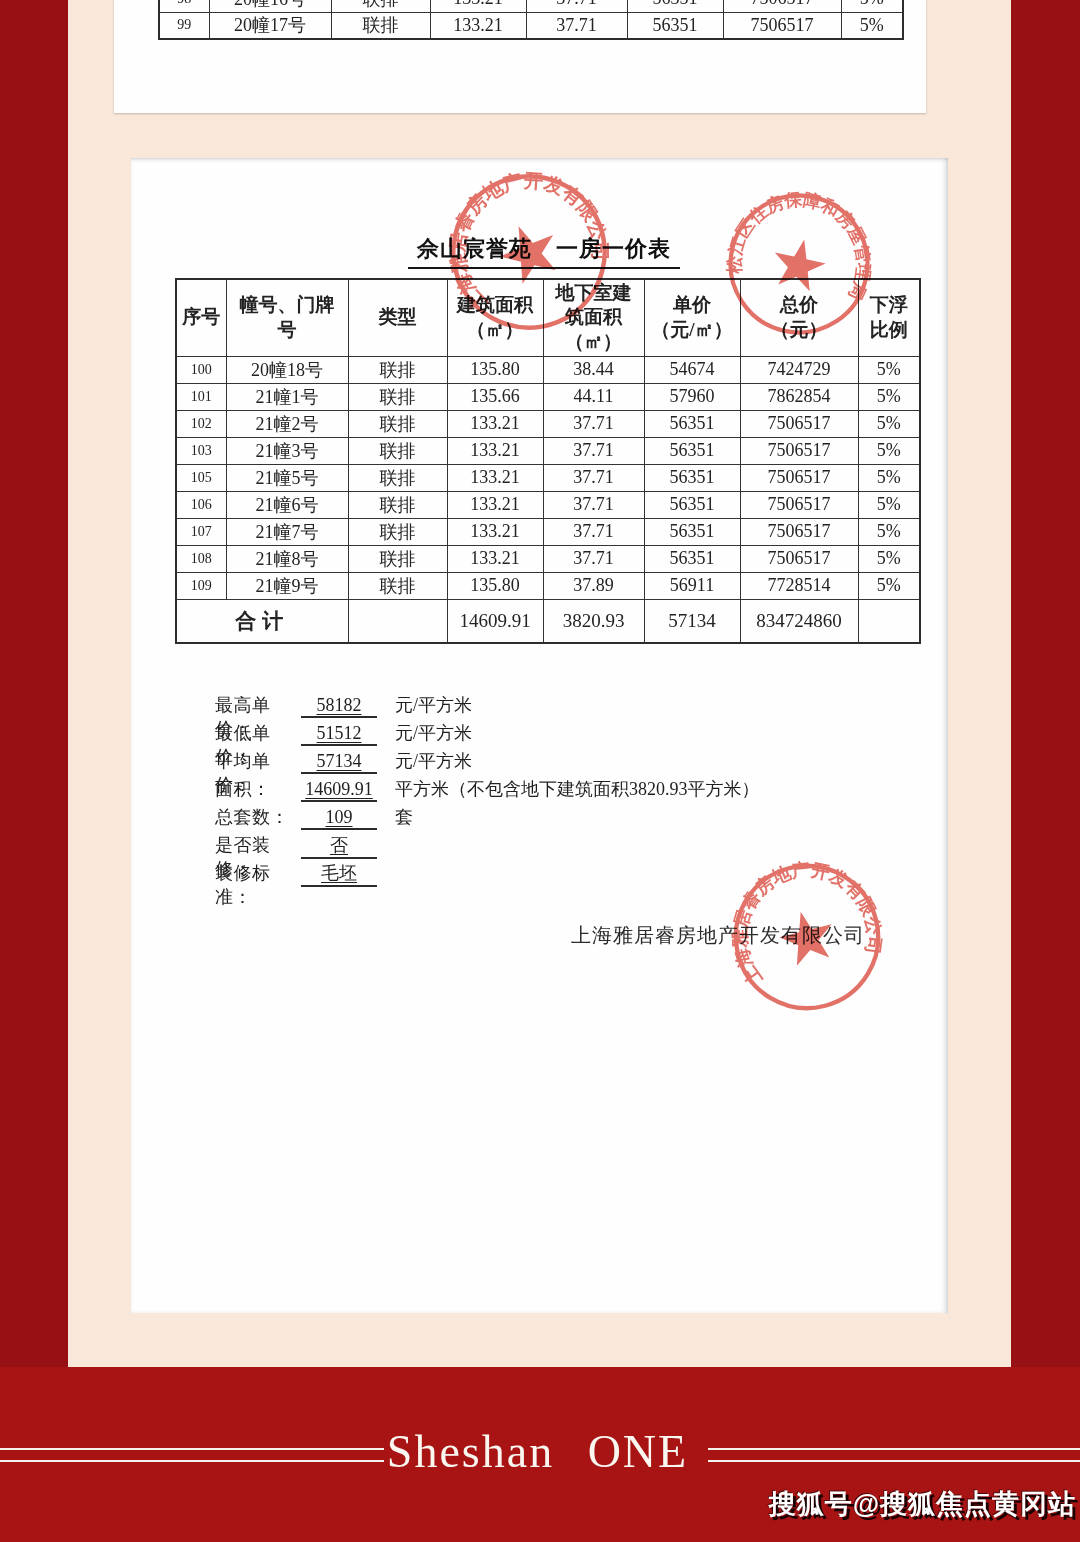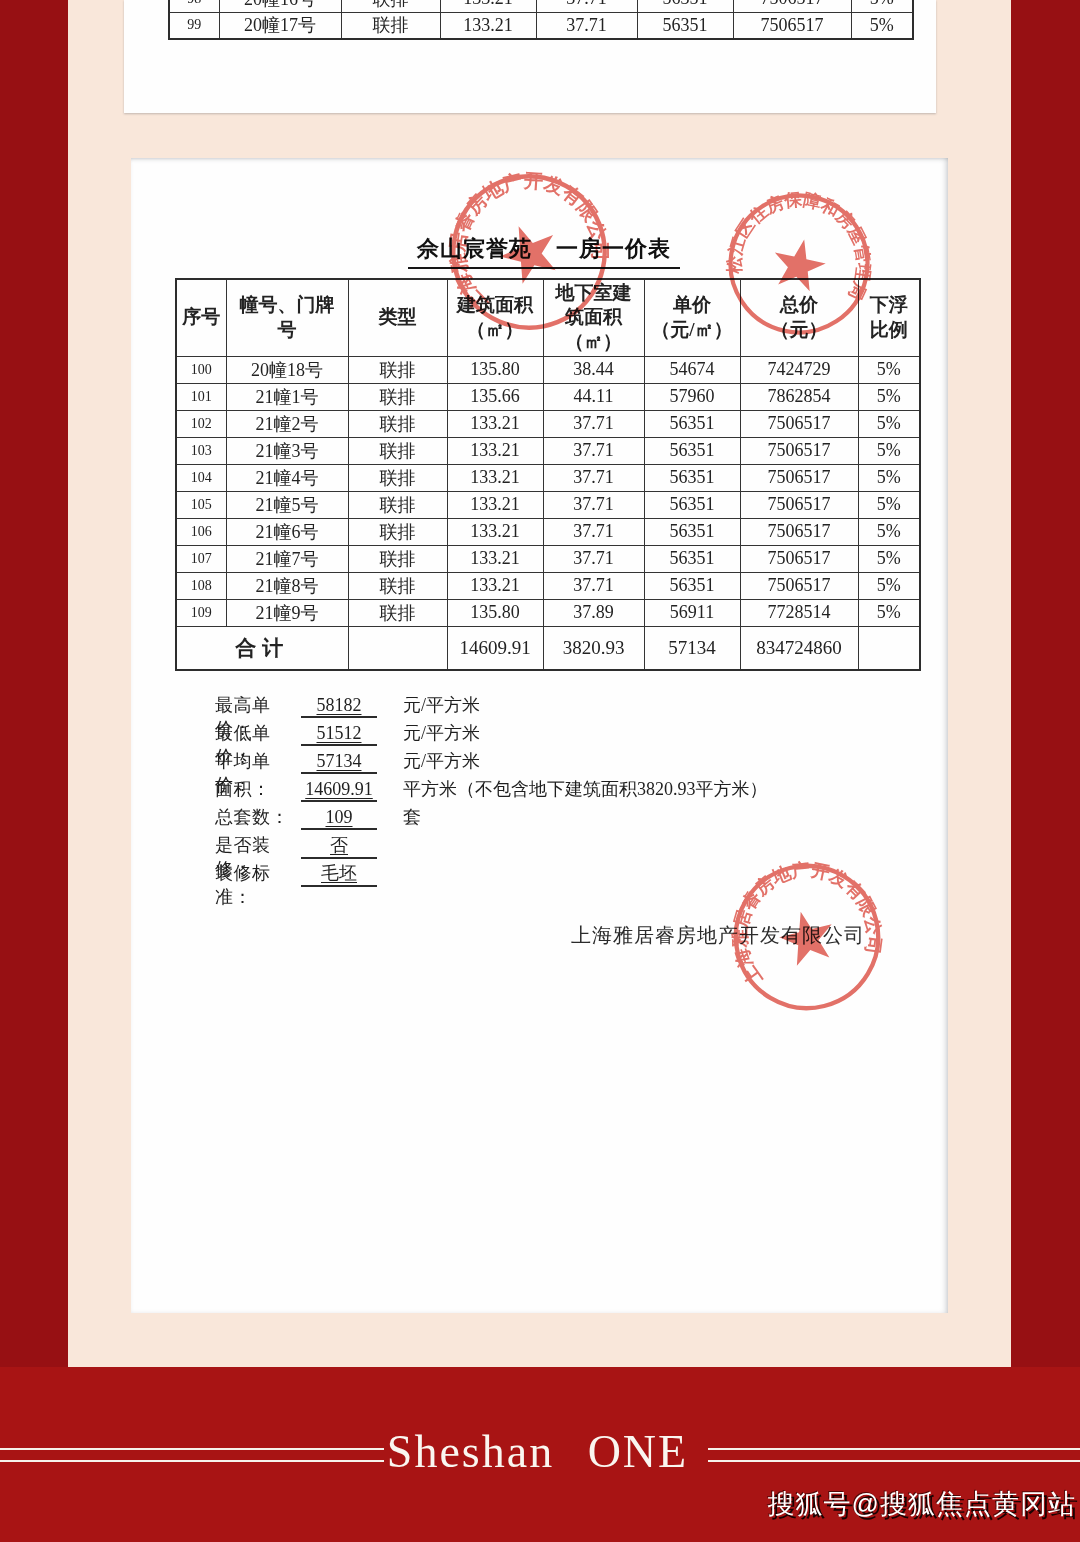--- a/index.html
+++ b/index.html
@@ -1,20 +1,20 @@
 <!DOCTYPE html>
 <html><head>
 <meta charset="utf-8">
 <style>
   html,body{margin:0;padding:0;background:#971013;}
   .canvas{position:relative;width:1080px;height:1542px;background:#971013;overflow:hidden;
           font-family:"Liberation Serif",serif;}
   .content-area{position:absolute;left:68px;top:0;width:943px;height:1367px;background:#f9e7da;}
   .paper{position:absolute;background:#fefefe;}
-  .paper1{left:124px;top:0;width:812px;height:113px;overflow:hidden;box-shadow:0 1px 2px rgba(90,90,95,.35);}
+  .paper1{left:114px;top:0;width:812px;height:113px;overflow:hidden;box-shadow:0 1px 2px rgba(90,90,95,.35);}
   .paper2{left:131px;top:158px;width:817px;height:1155px;overflow:hidden;
           box-shadow:inset -4px 0 6px -3px rgba(120,125,130,.45), inset 0 3px 5px -3px rgba(120,125,130,.45);}
 
   
   .price-table{border-collapse:collapse;table-layout:fixed;position:absolute;border:2px solid #2d2d2d;color:#232323;}
   .price-table td,.price-table th{border:1px solid #343434;text-align:center;vertical-align:middle;padding:0;overflow:hidden;}
   .price-table td{font-size:18px;}
   .price-table td:first-child{font-size:14px;}
   .price-table th{font-size:19px;font-weight:600;white-space:pre-line;line-height:1.3;}
   .clip-table{left:44px;top:-16px;width:744px;}
@@ -28,21 +28,21 @@
 
   .doc-title{position:absolute;left:277px;top:76px;width:272px;padding-bottom:3px;
              border-bottom:2px solid #161616;display:flex;justify-content:center;gap:24px;
              font-size:22px;font-weight:600;color:#111;letter-spacing:1px;}
 
   .summary{position:absolute;left:84px;top:535px;font-size:18px;color:#1f1f1f;}
   .sum-line{display:flex;align-items:baseline;height:28px;}
   .sum-label{flex:none;width:86px;letter-spacing:.5px;}
   .sum-value{flex:none;min-width:70px;text-align:center;border-bottom:2px solid #2b2b2b;
              text-decoration:underline;text-underline-offset:3px;padding:0 3px;}
-  .sum-suffix{margin-left:26px;}
+  .sum-suffix{margin-left:18px;}
 
   .signature{position:absolute;left:387px;top:764px;width:400px;text-align:center;color:#2b2b2b;}
   .signature .company{font-size:20px;letter-spacing:1px;line-height:26px;}
   .signature .date{font-size:21px;margin-top:6px;}
 
   .stamp{position:absolute;color:#dd5247;opacity:.82;mix-blend-mode:multiply;}
   .stamp-a{left:314px;top:10px;width:168px;height:168px;transform:rotate(-22deg);}
   .stamp-b{left:592px;top:30px;width:152px;height:152px;transform:rotate(12deg);}
   .stamp-c{left:597px;top:700px;width:158px;height:158px;transform:rotate(-14deg);}
   .stamp text{font-family:inherit;font-weight:600;}
@@ -50,21 +50,21 @@
   .footer{position:absolute;left:0;top:1367px;width:1080px;height:175px;background:#a81414;}
   .rule{position:absolute;height:2px;background:#f6f1ea;}
   .rule.l1{left:0;top:81px;width:384px;}
   .rule.l2{left:0;top:93px;width:384px;}
   .rule.r1{left:708px;top:81px;width:372px;}
   .rule.r2{left:708px;top:93px;width:372px;}
   .footer-logo{position:absolute;left:0;right:5px;top:58px;text-align:center;
                font-size:46px;color:#faf6f0;letter-spacing:2px;word-spacing:20px;}
 
   .watermark{position:absolute;right:4px;top:1486px;font-family:"Liberation Sans",sans-serif;
-             font-size:27px;font-weight:400;color:#ffffff;letter-spacing:1px;
+             font-size:27px;font-weight:700;color:#ffffff;letter-spacing:1px;
              text-shadow:3px 3px 0 rgba(10,0,0,.9), -1px -1px 0 rgba(10,0,0,.55);}
 </style>
 </head>
 <body>
 
 <div class="canvas">
   <div class="content-area"></div>
 
   <div class="paper paper1">
     <table class="price-table clip-table">
@@ -175,30 +175,20 @@
             <td>103</td>
             <td>21幢3号</td>
             <td>联排</td>
             <td>133.21</td>
             <td>37.71</td>
             <td>56351</td>
             <td>7506517</td>
             <td>5%</td>
           </tr>
           <tr>
-            <td>104</td>
-            <td>21幢4号</td>
-            <td>联排</td>
-            <td>133.21</td>
-            <td>37.71</td>
-            <td>56351</td>
-            <td>7506517</td>
-            <td>5%</td>
-          </tr>
-          <tr>
             <td>105</td>
             <td>21幢5号</td>
             <td>联排</td>
             <td>133.21</td>
             <td>37.71</td>
             <td>56351</td>
             <td>7506517</td>
             <td>5%</td>
           </tr>
           <tr>

